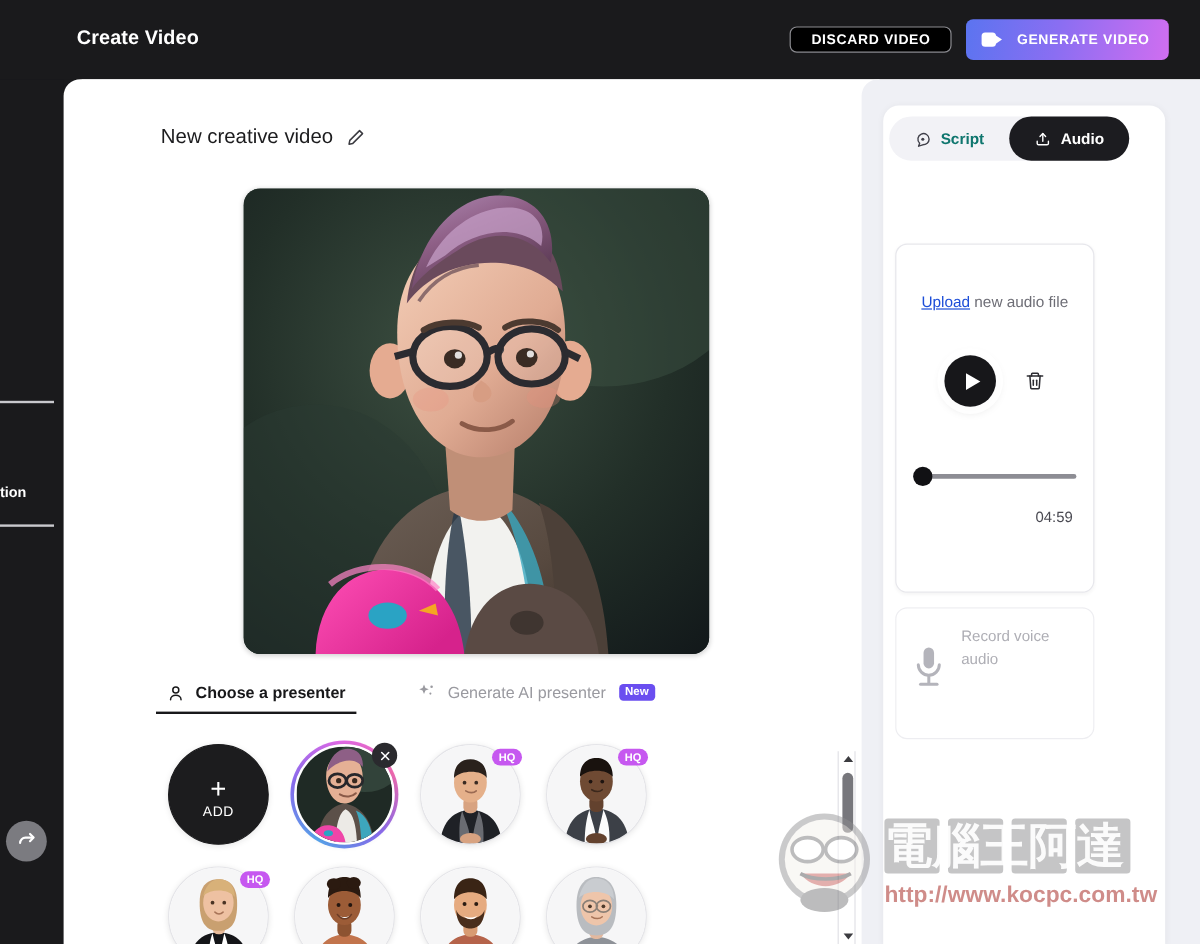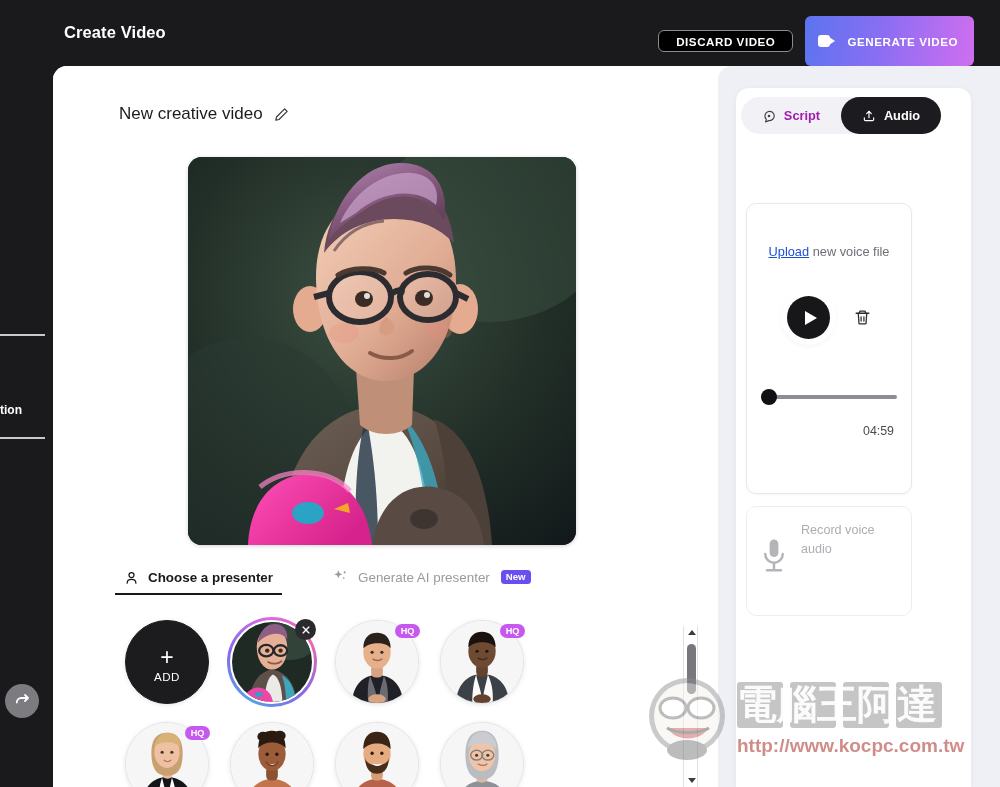--- a/index.html
+++ b/index.html
@@ -56,21 +56,21 @@
     font-size: 11.6px;
     font-weight: bold;
     letter-spacing: 0.55px;
     display: flex;
     align-items: center;
     justify-content: center;
     cursor: pointer;
     font-family: "Liberation Sans", sans-serif;
   }
   .btn-generate {
-    height: 50px;
+    height: 34px;
     padding: 0 16px 0 13px;
     background: linear-gradient(100deg, #5b74f0 0%, #8a6ef2 45%, #d06ef0 100%);
     border: none;
     border-radius: 6px;
     color: #ffffff;
     font-size: 11.6px;
     font-weight: bold;
     letter-spacing: 0.55px;
     display: flex;
     align-items: center;
@@ -141,21 +141,21 @@
     right: 0;
     bottom: 0;
     background: #ffffff;
     border-top-left-radius: 14px;
     overflow: hidden;
   }
 
   
   .editor-col {
     position: absolute;
-    left: 0; top: 0;
+    left: 15px; top: 0;
     width: 665px;
     bottom: 0;
     background: #ffffff;
     padding-left: 15px;
   }
 
   .doc-title-row {
     position: absolute;
     left: 66px;
     top: 38px;
@@ -370,21 +370,21 @@
   }
   .seg-btn {
     flex: 1;
     height: 37px;
     border-radius: 19px;
     display: flex;
     align-items: center;
     justify-content: center;
     gap: 8px;
     font-size: 12.8px;
-    color: #a21caf;
+    color: #0f766e;
     cursor: pointer;
     font-weight: bold;
   }
   .seg-btn.active {
     background: #1c1c20;
     color: #ffffff;
   }
 
   
   .audio-card {
@@ -863,21 +863,21 @@
               <path d="M4 15 v3 a2 2 0 0 0 2 2 h12 a2 2 0 0 0 2 -2 v-3"></path>
               <polyline points="8,8 12,4 16,8"></polyline>
               <line x1="12" y1="4" x2="12" y2="15"></line>
             </svg>
             <span>Audio</span>
           </div>
         </div>
 
         <div class="audio-card">
           <div class="upload-line">
-            <span class="ul">Upload</span><span> new voice file</span>
+            <span class="ul">Upload</span><span> new audio file</span>
           </div>
 
           <div class="play-row">
             <div class="play-btn">
               <span class="play-tri"></span>
             </div>
             <span class="trash-btn">
               <svg width="17" height="17" viewBox="0 0 24 24" fill="none" stroke="#2c2c32" stroke-width="1.8" stroke-linecap="round" stroke-linejoin="round">
                 <polyline points="3,6 21,6"></polyline>
                 <path d="M8 6 V4 a1 1 0 0 1 1 -1 h6 a1 1 0 0 1 1 1 v2"></path>

